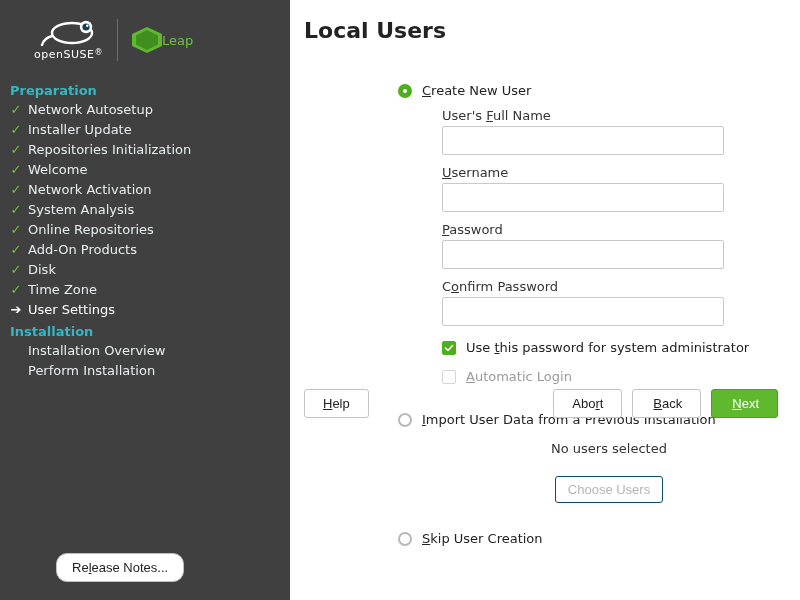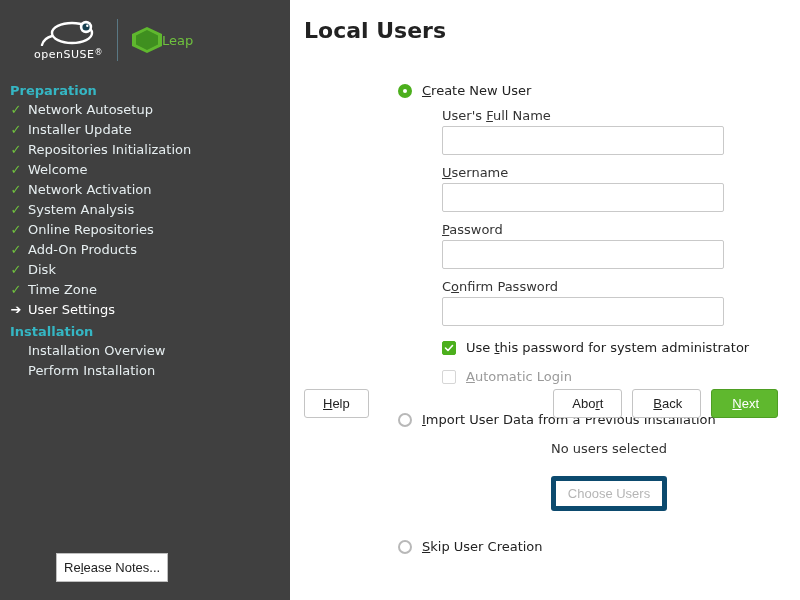--- a/index.html
+++ b/index.html
@@ -20,21 +20,21 @@
 
   .steps { margin-top: 6px; padding-left: 10px; }
   .section-head { color: #35b6c3; font-weight: bold; font-size: 13px; padding: 4px 0 2px 0; }
   .step { display: flex; align-items: center; gap: 6px; padding: 1px 0; font-size: 13px; line-height: 18px; }
   .step .mk { width: 12px; display:inline-block; text-align:center; color:#6fc13e; font-weight:bold; }
   .step .mk.arrow { color:#fff; }
   .step.current .lbl { font-weight: normal; color:#fff; }
   .step .lbl { color:#e6eef0; }
   .step.future .mk { visibility:hidden; }
 
-  .release-notes-btn { position:absolute; bottom: 18px; left: 56px; background:#fff; color:#222; border:1px solid #bfbfbf; border-radius:0; padding:6px 7px; font-size:13px; cursor:pointer;margin-top:33px; }
+  .release-notes-btn { position:absolute; bottom: 18px; left: 56px; background:#fff; color:#222; border:1px solid #bfbfbf; border-radius:11px; padding:6px 15px; font-size:13px; cursor:pointer;margin-top:33px; }
   .release-notes-btn .u { text-decoration: underline; }
 
   
   .main { flex:1; height:436px; background:#fff; color:#222; position:relative; padding: 18px 24px 0 14px; }
   .page-title { font-size: 22px; font-weight: 600; color:#222; margin-bottom: 40px; }
 
   .form-area { margin-left: 94px; }
 
   .radio-row { display:flex; align-items:center; gap:10px; margin-bottom: 10px; }
   .radio-dot { width:14px; height:14px; border-radius:50%; border:2px solid #b8b8b8; display:inline-block; position:relative; flex-shrink:0; }
@@ -50,21 +50,21 @@
   .cb-row { display:flex; align-items:center; gap:10px; margin-left:44px; margin-top: 14px; }
   .cb { width:14px; height:14px; border:1px solid #b8b8b8; border-radius:2px; display:inline-flex; align-items:center; justify-content:center; background:#fff; flex-shrink:0;}
   .cb.checked { background:#4caf1d; border-color:#4caf1d; }
   .cb.checked svg { width:10px; height:10px; }
   .cb-label { font-size:13px; color:#222; }
   .cb-row.disabled .cb-label { color:#9a9a9a; }
   .cb-row.disabled .cb { border-color:#d6d6d6; }
 
   .import-sub { margin-left:44px; margin-top:14px; display:flex; align-items:center; gap:20px;flex-direction:column; }
   .import-sub .msg { font-size:13px; color:#333; }
-  .choose-btn { border:5px solid #0c4a6e; background:#fff; color:#b5b5b5; padding:5px 12px; border-radius:3px; font-size:13px; }
+  .choose-btn { border:1px solid #0c4a6e; background:#fff; color:#b5b5b5; padding:5px 12px; border-radius:3px; font-size:13px; }
 
   .topgap { margin-top: 28px; }
 
   
   .btnbar { position:absolute; bottom: 18px; left: 14px; right: 22px; display:flex; align-items:center; }
   .btn { border:1px solid #c4c4c4; background:#fff; color:#222; border-radius:3px; padding:6px 18px; font-size:13px; cursor:pointer; }
   .btn + .btn { margin-left: 10px; padding-left: 20px; }
   .btn.primary { background:#5fb82e; border-color:#4e9e23; color:#fff; }
   .spacer { flex:1; }
 </style>

